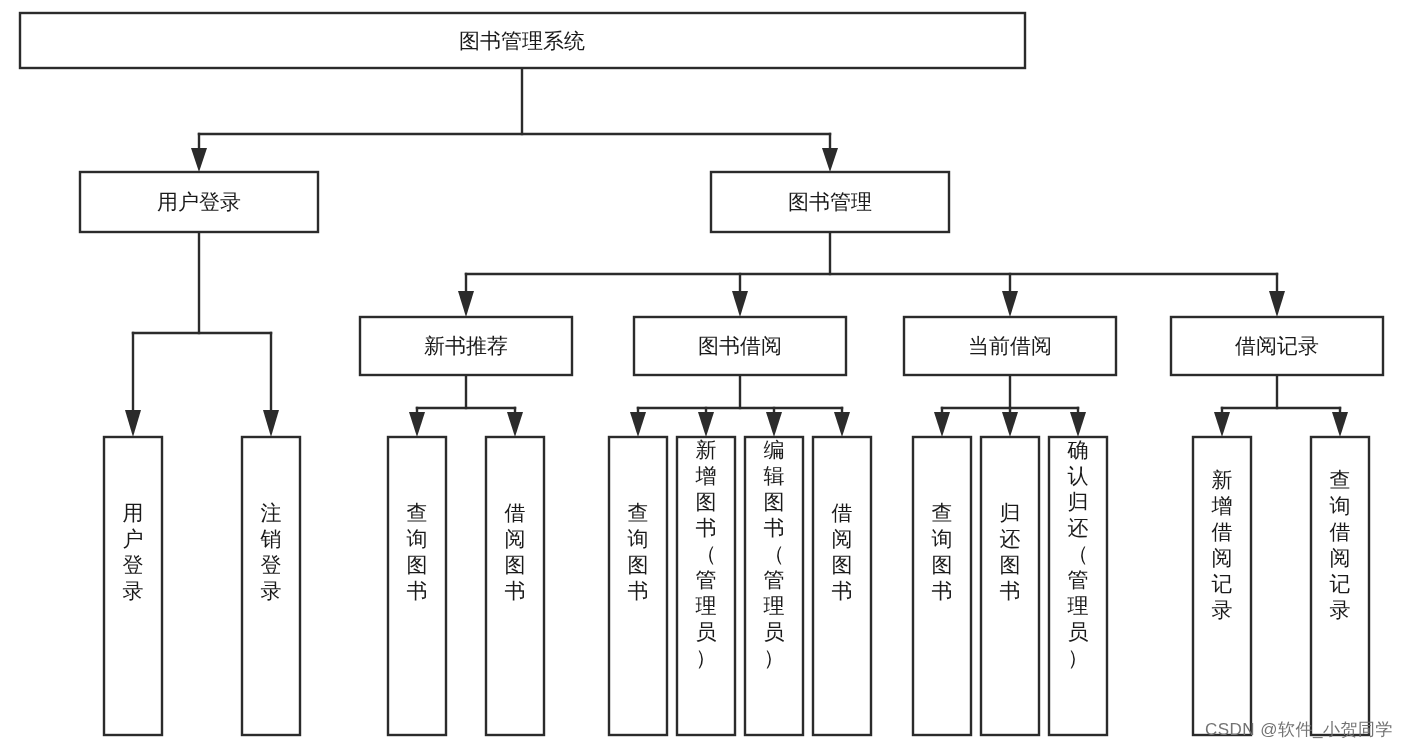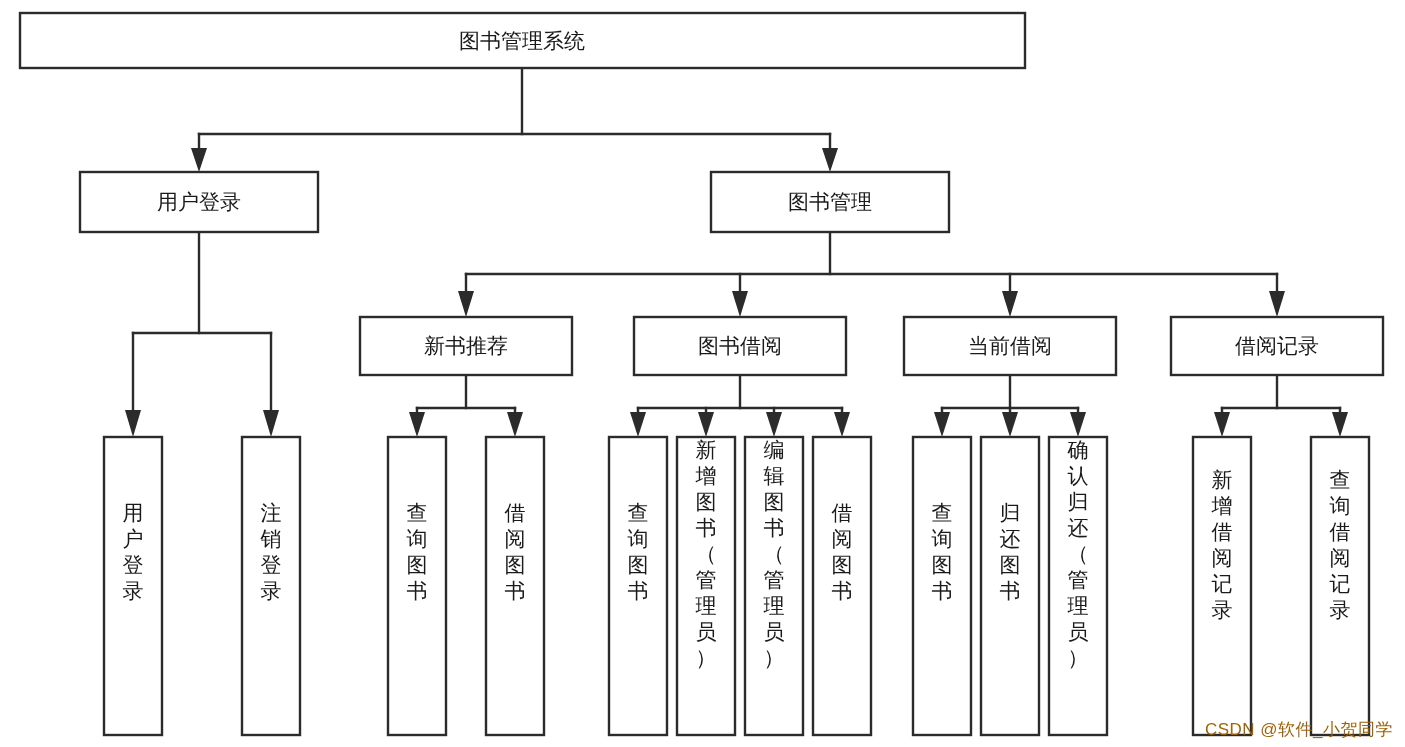--- a/index.html
+++ b/index.html
@@ -50,21 +50,21 @@
     stroke-linecap: square;
   }
   .arrow-head {
     fill: #2b2b2b;
     stroke: none;
   }
   .watermark {
     position: absolute;
     right: 12px;
     bottom: 6px;
-    color: #a16207;
+    color: #737373;
     font-size: 17px;
     font-family: "Liberation Sans", "DejaVu Sans", sans-serif;
     letter-spacing: 0.5px;
     white-space: nowrap;
     user-select: none;
   }
 </style>
 </head>
 <body>
 

